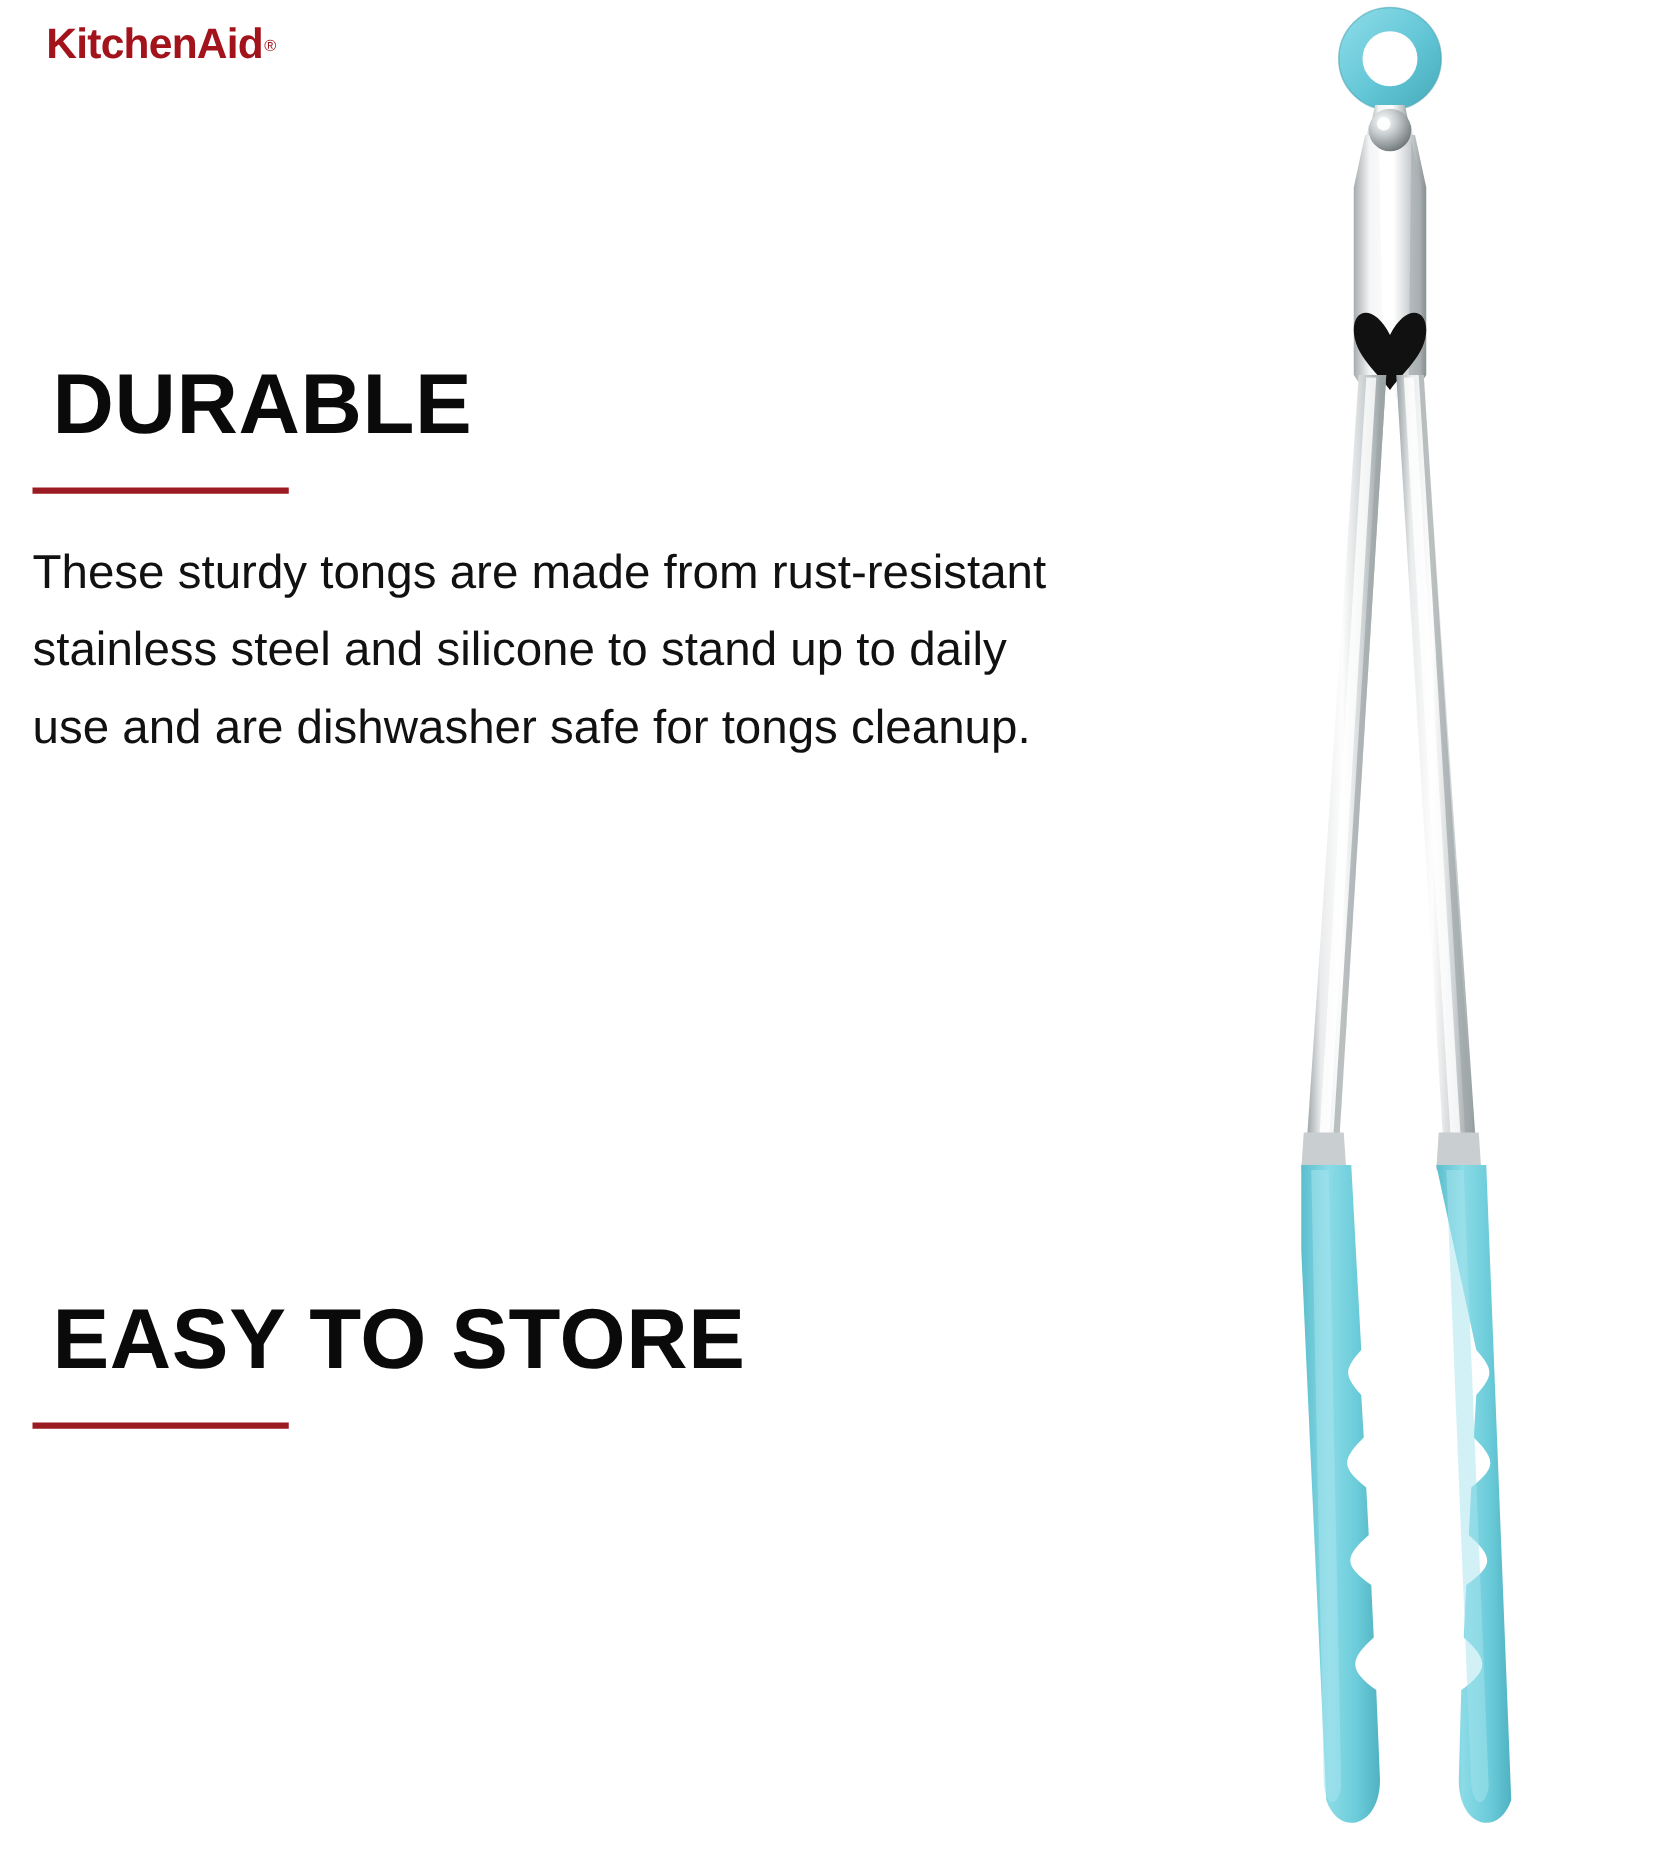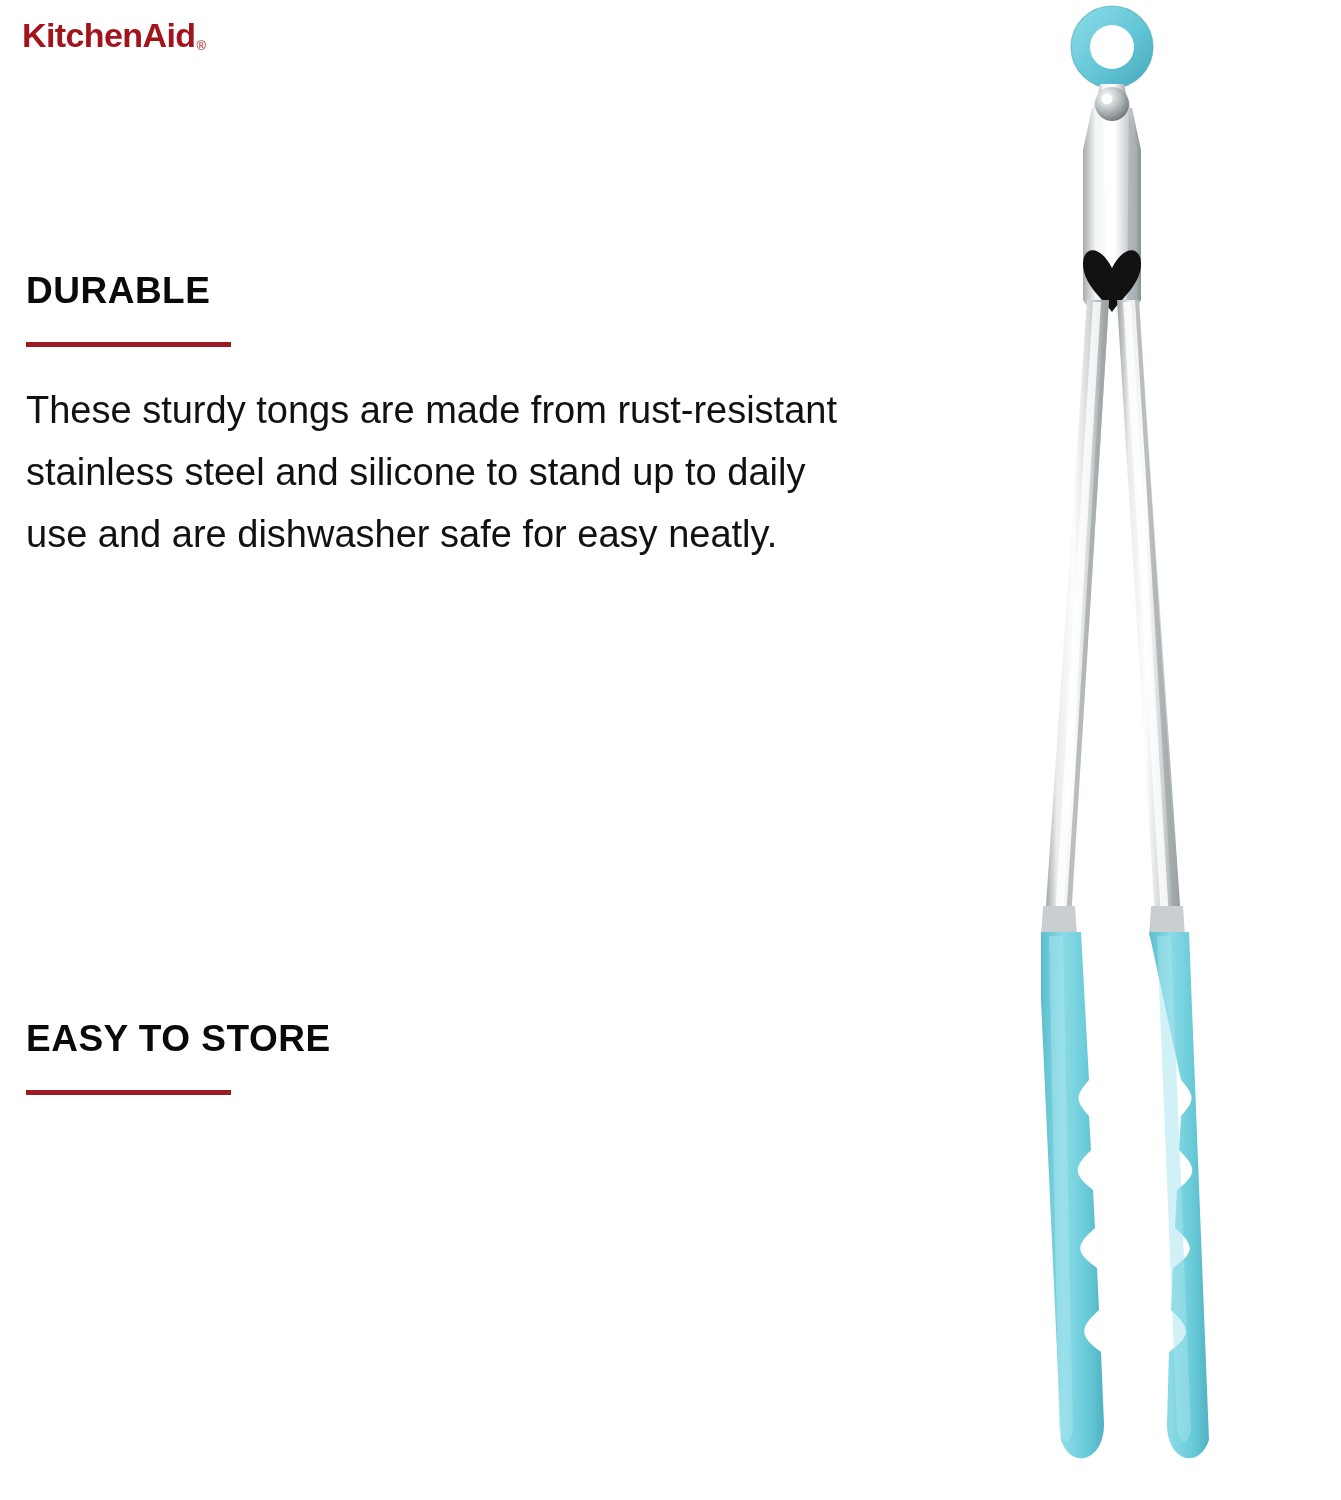--- a/index.html
+++ b/index.html
@@ -13,23 +13,23 @@
     height: 1500px;
     position: relative;
     font-family: "Liberation Sans", sans-serif;
     overflow: hidden;
   }
 
   
   .brand {
     position: absolute;
     top: 18px;
-    left: 22px;
+    left: 37px;
     display: flex;
-    align-items: flex-end;
+    align-items: center;
     user-select: none;
   }
   .brand-text {
     font-family: "Liberation Sans", sans-serif;
     font-weight: bold;
     font-size: 34px;
     letter-spacing: -0.6px;
     color: #a3131b;
     line-height: 1;
   }
@@ -53,25 +53,25 @@
   .section {
     position: absolute;
     width: 980px;
   }
   .section-durable { top: 272px; }
   .section-store  { top: 1020px; }
 
   .section-heading {
     font-family: "Liberation Sans", sans-serif;
     font-weight: bold;
-    font-size: 37px;
+    font-size: 68px;
     letter-spacing: 0.5px;
     color: #0a0a0a;
     line-height: 1.05;
-    margin: 0;
+    margin: 16px;
   }
   .rule {
     width: 205px;
     height: 5px;
     background: #9b1b22;
     margin-top: 31px;
     margin-bottom: 33px;
   }
   .section-body {
     font-family: "Liberation Sans", sans-serif;
@@ -100,21 +100,21 @@
 <div class="brand">
   <span class="brand-text">KitchenAid</span>
   <span class="brand-reg">®</span>
 </div>
 
 <div class="copy-col">
 
   <div class="section section-durable">
     <h2 class="section-heading">DURABLE</h2>
     <div class="rule"></div>
-    <p class="section-body">These sturdy tongs are made from rust-resistant stainless steel and silicone to stand up to daily use and are dishwasher safe for easy neatly.</p>
+    <p class="section-body">These sturdy tongs are made from rust-resistant stainless steel and silicone to stand up to daily use and are dishwasher safe for tongs cleanup.</p>
   </div>
 
   <div class="section section-store">
     <h2 class="section-heading">EASY TO STORE</h2>
     <div class="rule"></div>
   </div>
 
 </div>
 
 <div class="product">

